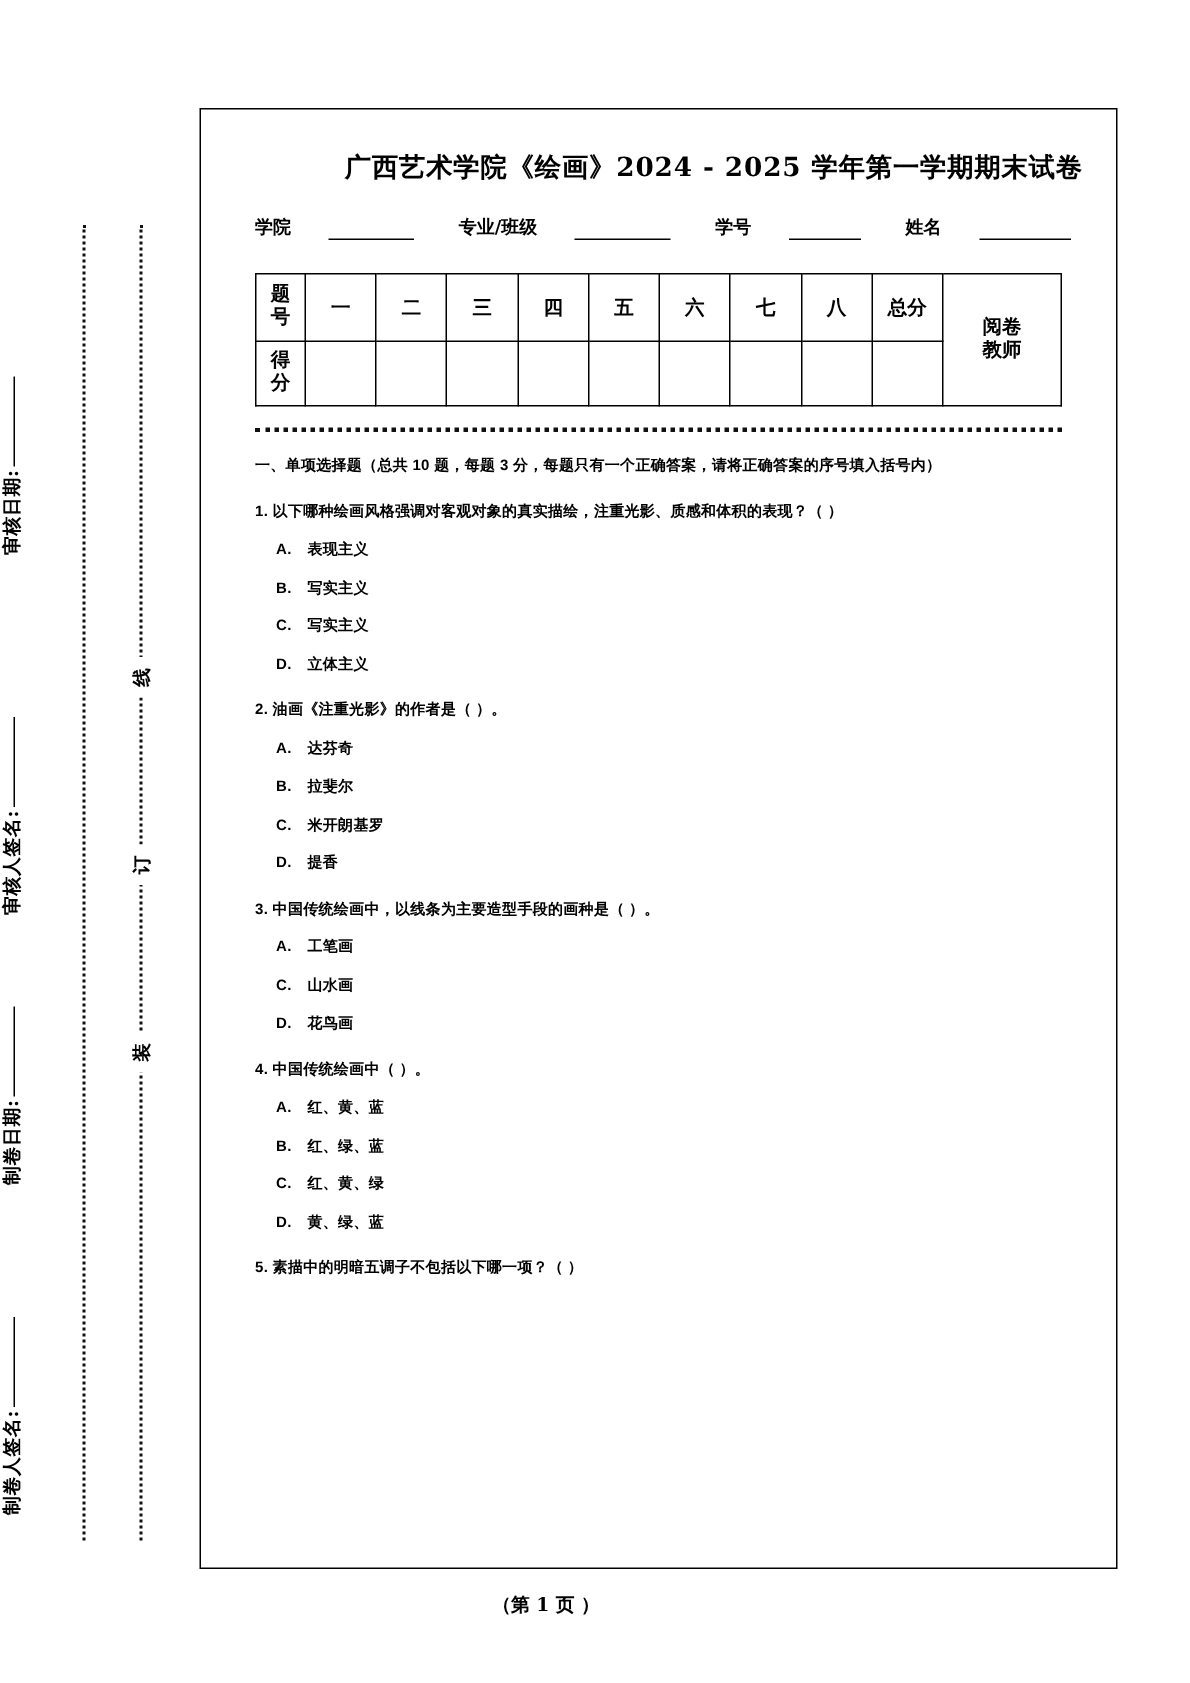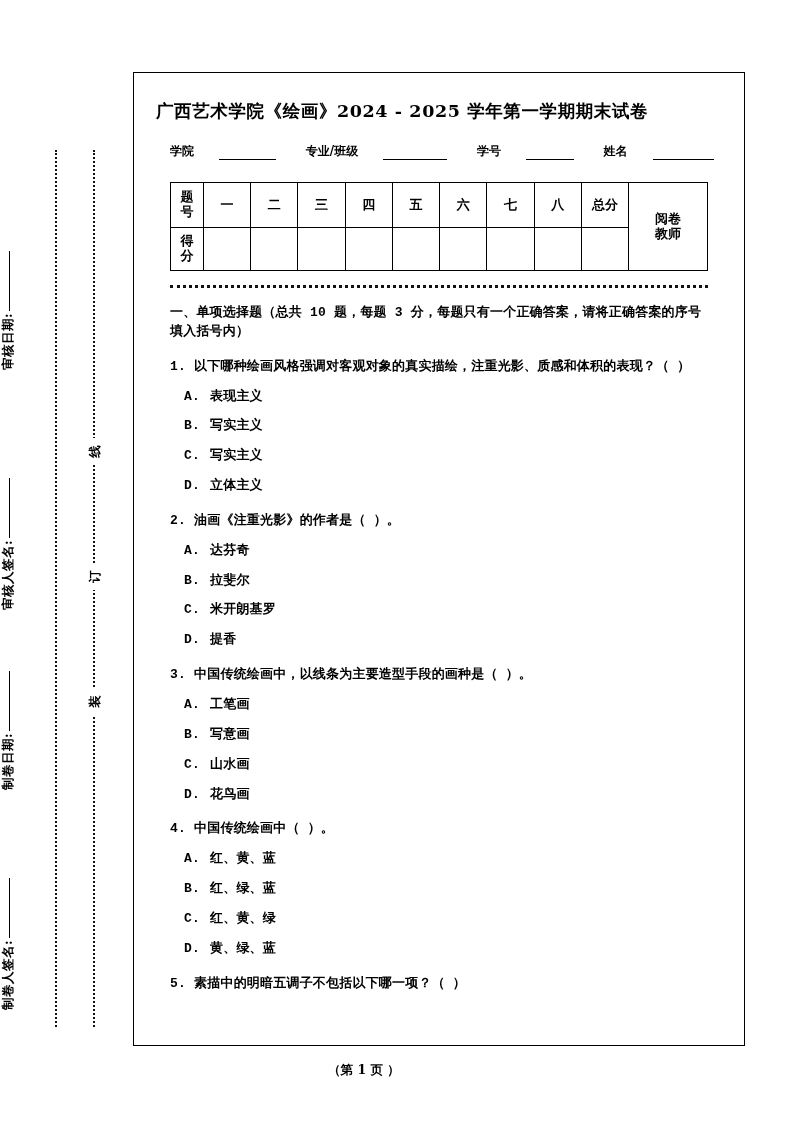--- a/index.html
+++ b/index.html
@@ -80,21 +80,21 @@
     height: 974px;
     border: 1.6px solid #000;
     box-sizing: border-box;
     padding: 0;
   }
   .paper-inner {
     padding: 18px 22px 0 22px;
   }
 
   .exam-title {
-    text-align: left;
+    text-align: right;
     font-size: 17.5px;
     font-weight: bold;
     letter-spacing: 0.6px;
     margin: 8px 0 0 0;
     font-family: "DejaVu Serif", "Liberation Serif", serif;
   }
 
   
   .info-line {
     display: flex;
@@ -149,24 +149,24 @@
   
   .dot-sep {
     margin: 14px 14px 0 14px;
     border-top: 3px dotted #111;
   }
 
   
   .qbody {
     padding: 0 14px;
     margin-top: 16px;
-    font-size: 13px;
+    font-size: 10px;
     font-weight: bold;
     line-height: 1.45;
-    font-family: Liberation Mono, monospace;
+    font-family: Liberation Sans, sans-serif;
   }
   .section-head {
     margin: 0 0 14px 0;
     text-indent: 0;
     letter-spacing: 0.2px;
   }
   .question {
     margin: 16px 0 11px 0;
     letter-spacing: 0.2px;
   }
@@ -326,24 +326,20 @@
 
       <p class="question">
         <span>3.</span>
         <span>中国传统绘画中，以线条为主要造型手段的画种是（   ）。</span>
       </p>
       <p class="choice">
         <span class="ltr">A.</span>
         <span>工笔画</span>
       </p>
       <p class="choice">
-        <span class="ltr">B.</span>
-        <span>写意画</span>
-      </p>
-      <p class="choice">
         <span class="ltr">C.</span>
         <span>山水画</span>
       </p>
       <p class="choice">
         <span class="ltr">D.</span>
         <span>花鸟画</span>
       </p>
 
       <p class="question">
         <span>4.</span>

